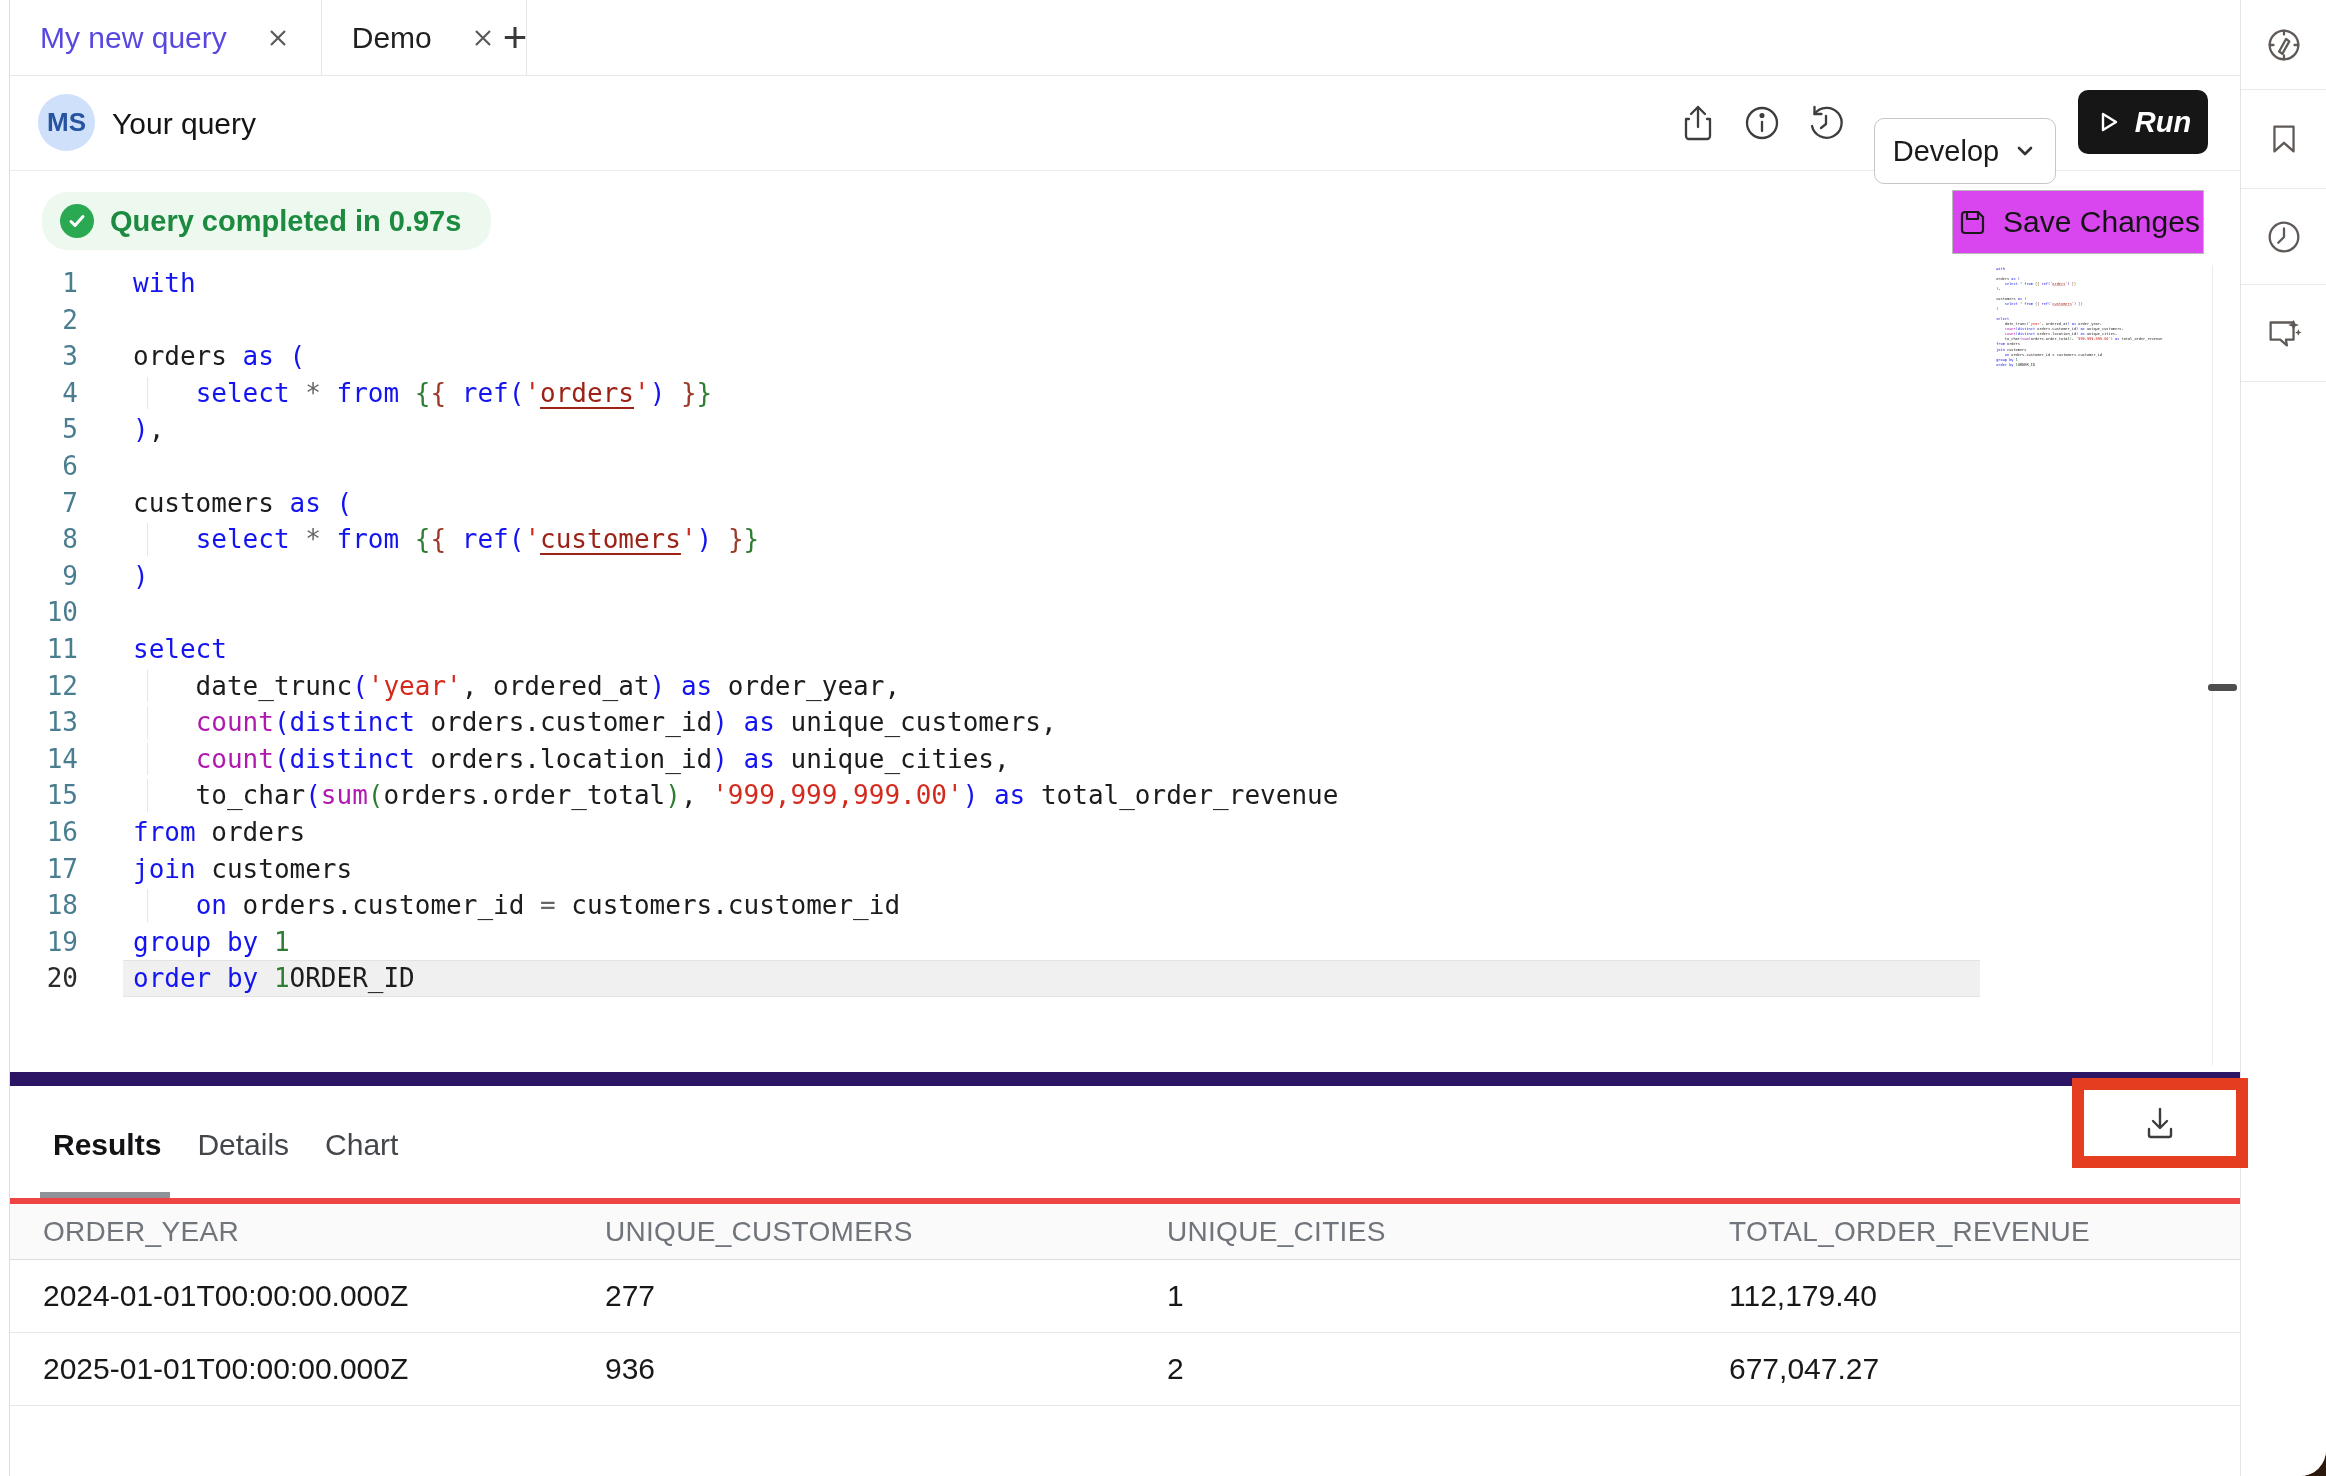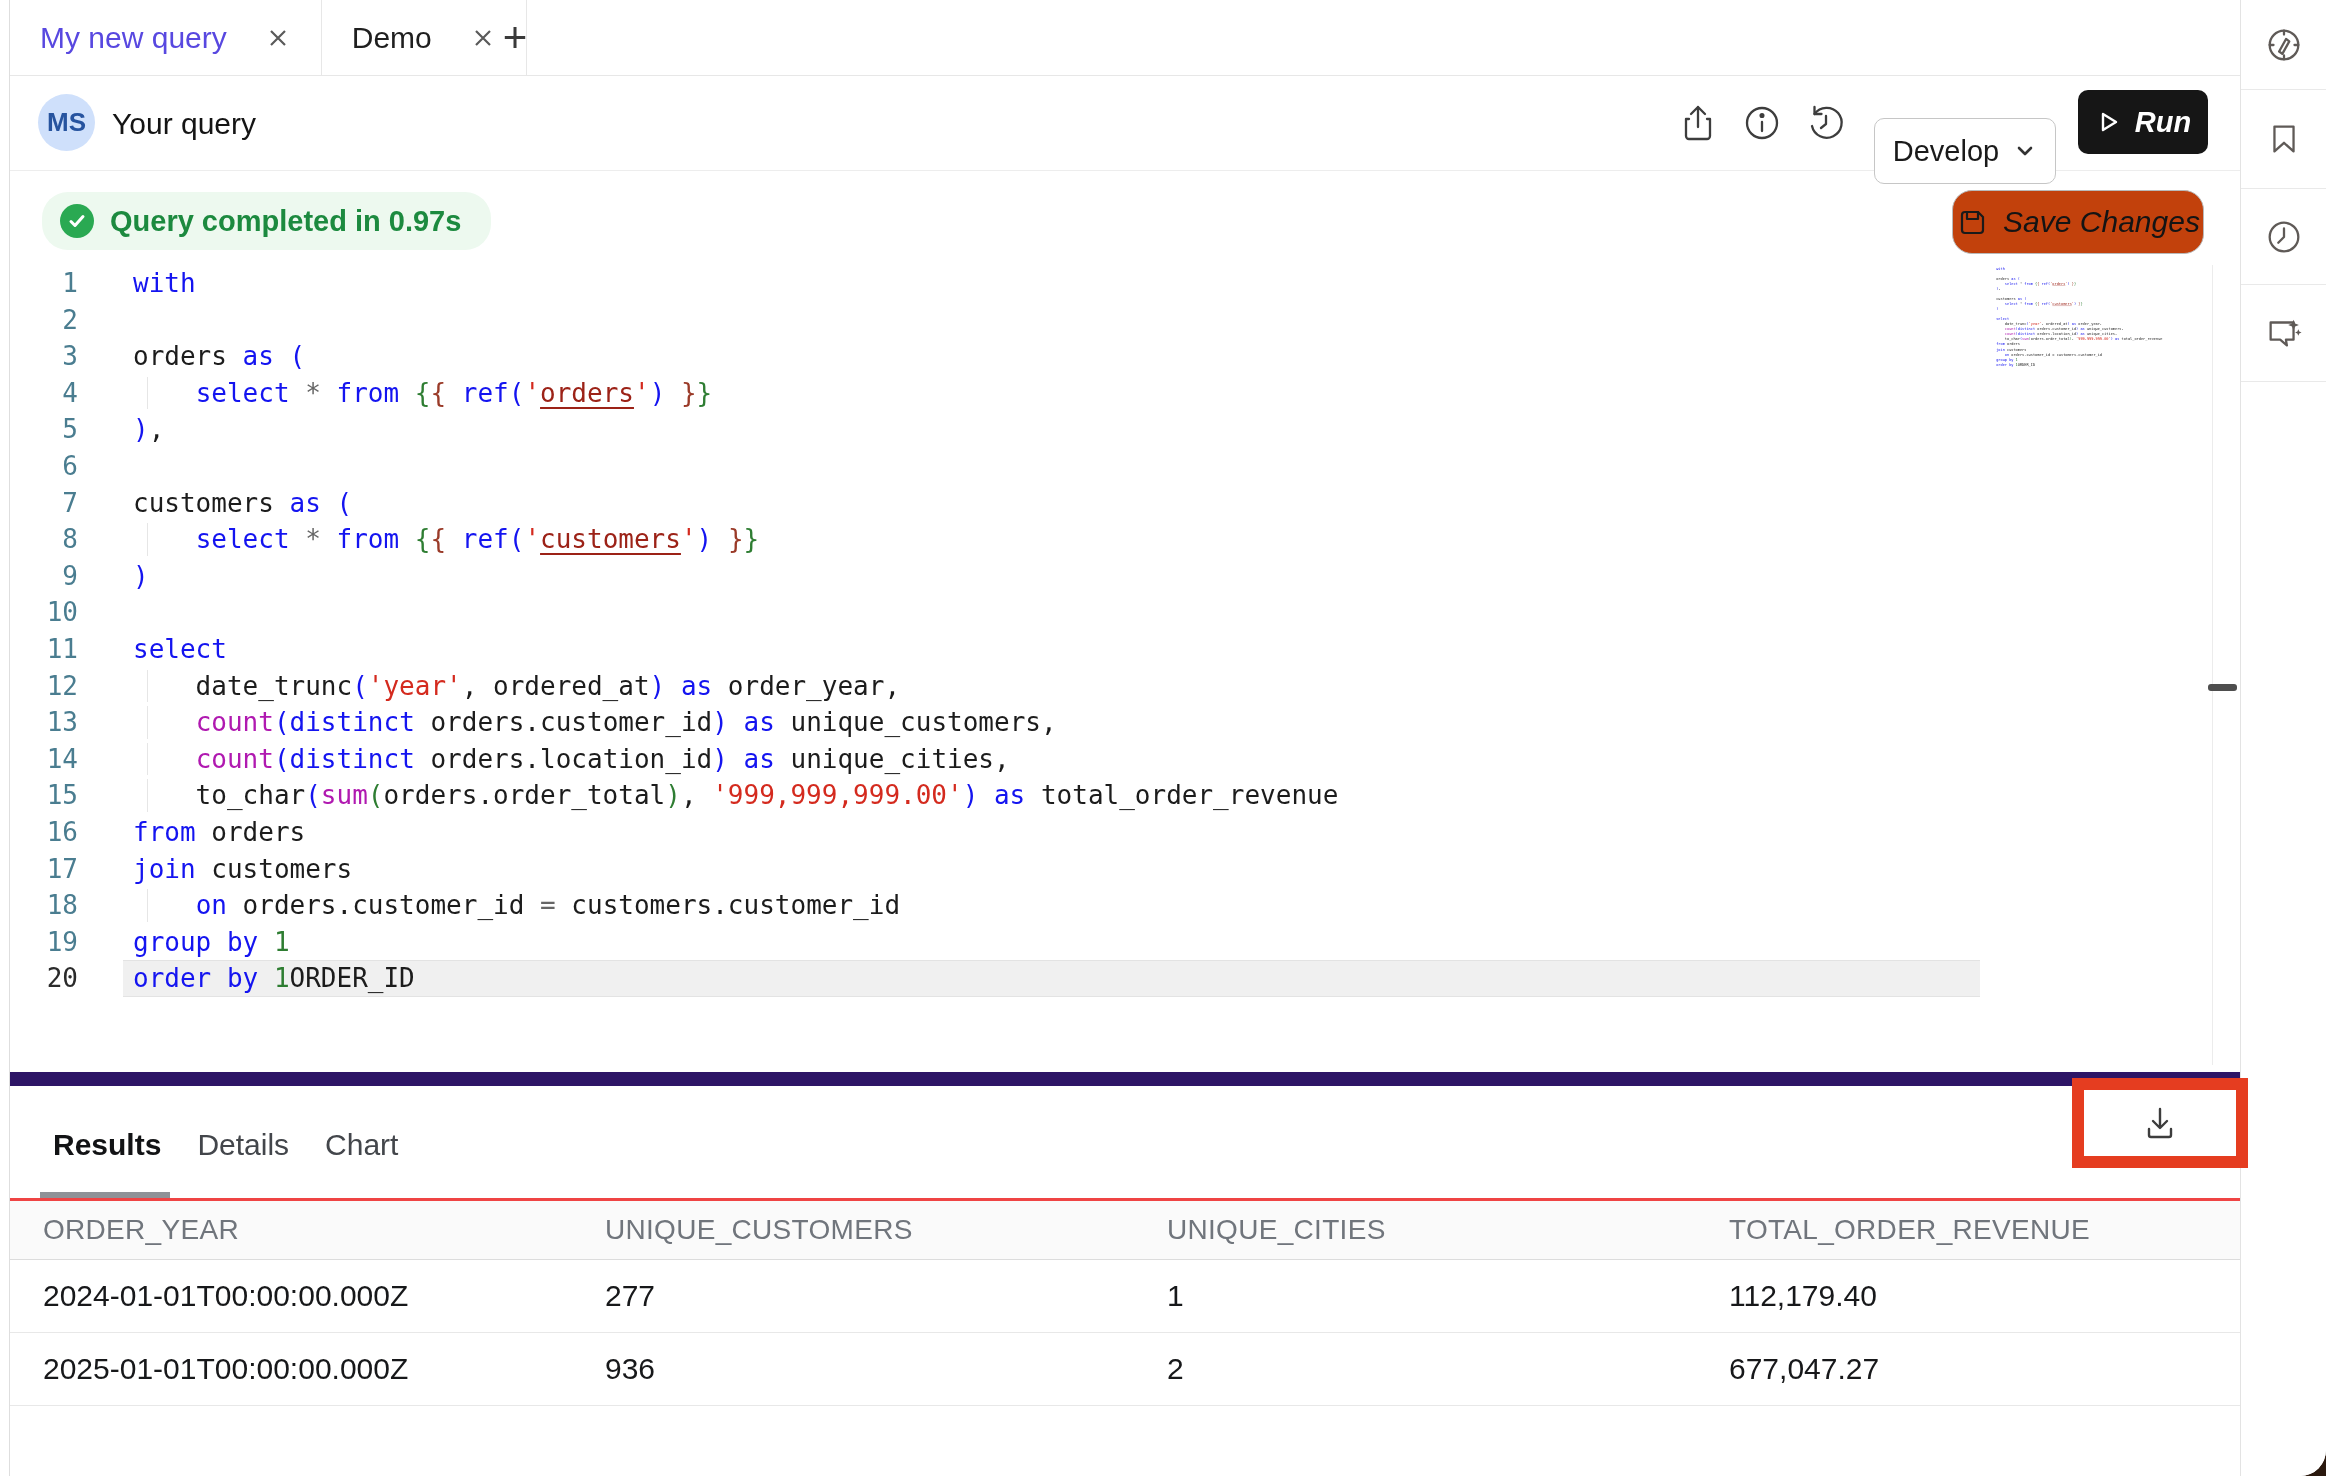--- a/index.html
+++ b/index.html
@@ -32,21 +32,21 @@
   #run-btn{left:2078px;top:90px;width:130px;height:64px;background:#161616;font-style:italic;}
   #run-btn span{font-size:29px;color:#fff;font-weight:600;}
   #run-btn svg{width:26px;height:26px;stroke:#fff;stroke-width:2.4;fill:none;stroke-linejoin:round;}
 
   
   #status-badge{left:42px;top:192px;height:58px;padding:0 30px 0 18px;border-radius:26px;background:#edf9ef;
                 display:inline-flex;align-items:center;gap:16px;}
   #status-badge .ck{width:34px;height:34px;border-radius:50%;background:#2aa952;display:flex;align-items:center;justify-content:center;}
   #status-badge .ck svg{width:20px;height:20px;stroke:#fff;stroke-width:3;fill:none;stroke-linecap:round;stroke-linejoin:round;}
   #status-badge .msg{font-size:29px;font-weight:600;color:#1c8a3f;}
-  #save-btn{left:1952px;top:190px;width:250px;height:62px;border:1.5px solid #b9b9b9;border-radius:20px;background:#c2410c;font-style:italic;}
+  #save-btn{left:1952px;top:190px;width:250px;height:62px;border:1.5px solid #b9b9b9;border-radius:0;background:#d946ef;}
   #save-btn svg{width:33px;height:33px;stroke:#1a1a1a;stroke-width:2.2;fill:none;stroke-linecap:round;stroke-linejoin:round;}
   #save-btn span{font-size:30px;color:#141414;}
 
   
   #editor{left:10px;top:265px;width:2230px;height:800px;font-family:"DejaVu Sans Mono",monospace;font-size:26px;}
   .cline{position:relative;display:flex;height:36.6px;line-height:36.6px;white-space:pre;}
   .gut{width:100px;padding-right:32px;box-sizing:border-box;text-align:right;color:#4a7d90;flex:0 0 auto;}
   .codecell{padding-left:23px;position:relative;z-index:1;}
   .cline .abg{position:absolute;left:113px;width:1857px;top:0;bottom:0;background:#f0f0f0;border-top:1px solid #e3e3e3;border-bottom:1px solid #e3e3e3;z-index:0;}
   .cline.active .gut{color:#2b2b2b;}
@@ -60,21 +60,21 @@
   #minimap .cline{height:36.6px;}
   .edge-editor{left:2212px;top:265px;height:800px;width:1px;background:#ececec;}
   #scroll-dash{left:2208px;top:684px;width:29px;height:7px;background:#4e4e4e;border-radius:3px;cursor:grab;}
 
   
   #divider{left:10px;top:1072px;width:2230px;height:14px;background:#2d1566;}
   #rtabs{left:53px;top:1128px;display:flex;gap:36px;}
   .rtab{font-size:30px;color:#43464b;cursor:pointer;}
   .rtab.active{color:#121315;font-weight:700;}
   #runderline{left:40px;top:1192px;width:130px;height:6px;background:#8f9297;}
-  #thead{left:10px;top:1198px;width:2230px;height:62px;background:#fafafa;border-top:3px solid #ef4444;border-bottom:1px solid #dcdcdc;
+  #thead{left:10px;top:1198px;width:2230px;height:62px;background:#fafafa;border-top:6px solid #ef4444;border-bottom:1px solid #dcdcdc;
          display:grid;grid-template-columns:562px 562px 562px 544px;align-items:center;box-sizing:border-box;}
   #thead div{padding-left:33px;font-size:28px;color:#70757c;letter-spacing:0.3px;}
   #tbody{left:10px;top:1260px;width:2230px;}
   .trow{height:72px;display:grid;grid-template-columns:562px 562px 562px 544px;align-items:center;border-bottom:1px solid #e8e8e8;}
   .trow div{padding-left:33px;font-size:30px;color:#17181a;}
 
   #dl-annotation{left:2072px;top:1078px;width:152px;height:66px;border:12px solid #e53d20;background:#fff;z-index:5;
                  display:flex;align-items:center;justify-content:center;}
   #dl-btn{width:44px;height:44px;cursor:pointer;}
   #dl-btn svg{width:44px;height:44px;stroke:#3d3d3d;stroke-width:2.4;fill:none;stroke-linecap:round;stroke-linejoin:round;}

